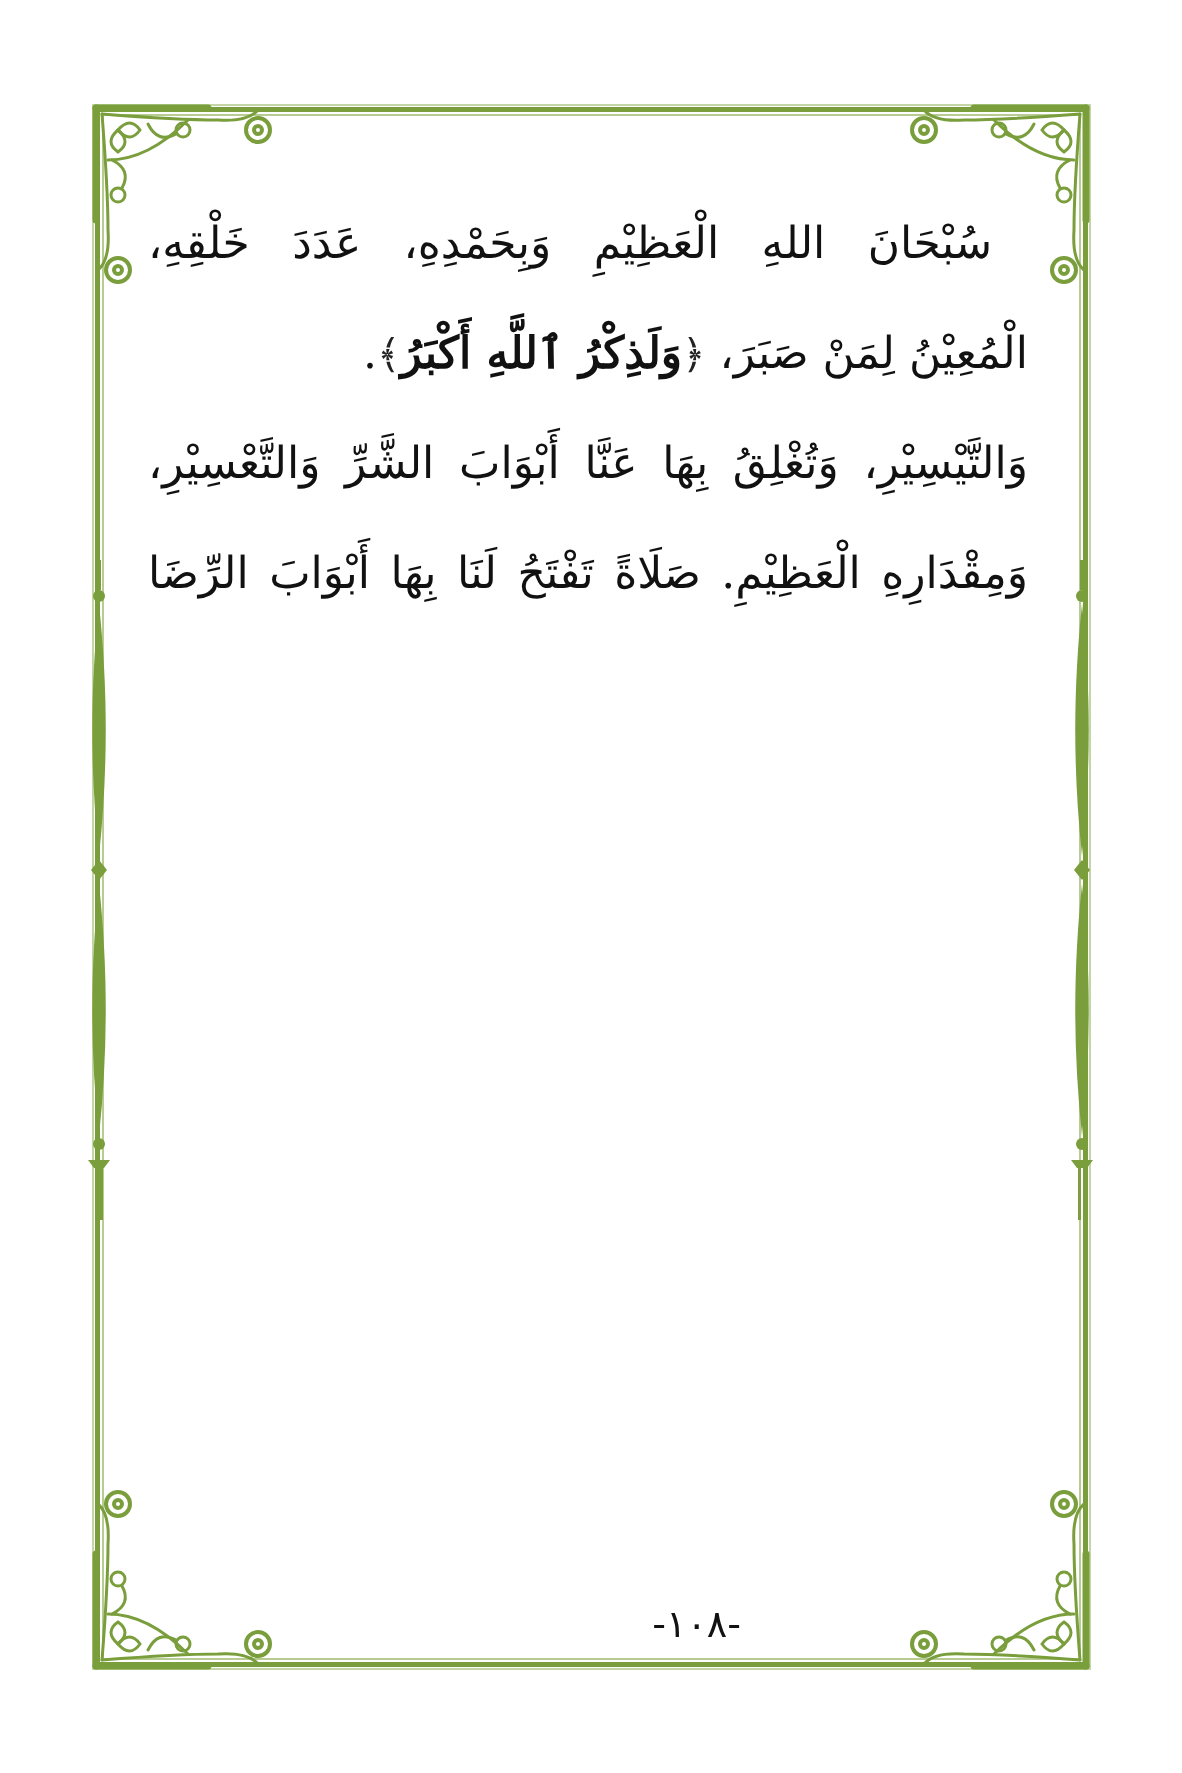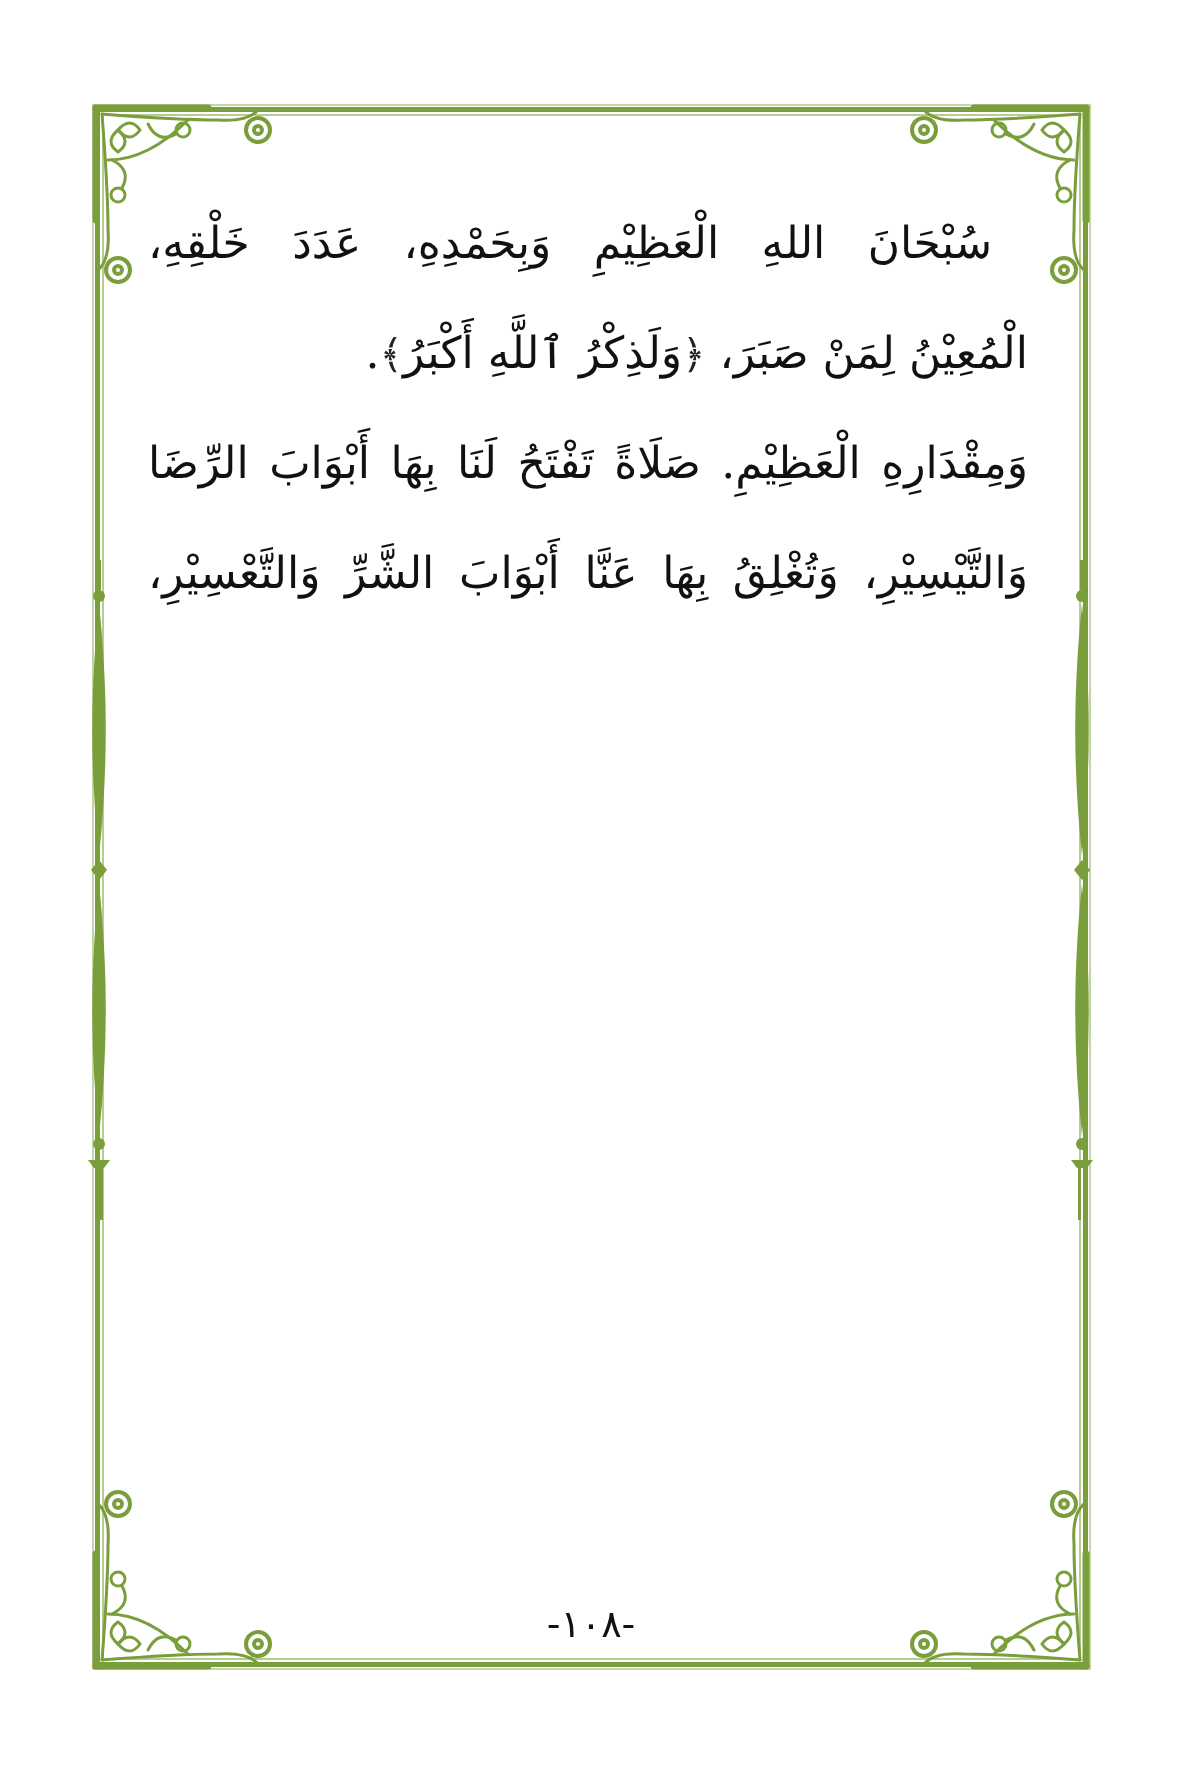--- a/index.html
+++ b/index.html
@@ -35,27 +35,27 @@
     }
     .text-line {
       height: 110px;
       line-height: 110px;
       white-space: nowrap;
       text-align: justify;
       text-align-last: justify;
     }
     .text-line.last { text-align-last: right; }
     .text-line.indent { padding-right: 36px; }
-    .quran { font-weight: normal; }
+    .quran { font-weight: bold; }
     .ornate-bracket { color: #222; font-size: 40px; }
 
     .page-number {
       position: absolute;
       left: 441px; top: 1602px;
-      width: 300px; text-align: center;
+      width: 300px; 
       font-family: "DejaVu Sans", sans-serif;
       font-size: 38px;
       color: #111;
       direction: rtl;
     }
   </style>
 </head>
 <body>
 
 <div class="page">
@@ -170,19 +170,19 @@
 
   <div class="text-block">
     <div>
       <div class="text-line indent">سُبْحَانَ اللهِ الْعَظِيْمِ وَبِحَمْدِهِ، عَدَدَ خَلْقِهِ،</div>
       <div class="text-line last">
         <span>الْمُعِيْنُ لِمَنْ صَبَرَ،</span>
         <span class="ornate-bracket">﴿</span><span class="quran">وَلَذِكْرُ ٱللَّهِ أَكْبَرُ</span><span class="ornate-bracket">﴾</span><span>.</span>
       </div>
     </div>
     <div>
+      <div class="text-line">وَالتَّيْسِيْرِ، وَتُغْلِقُ بِهَا عَنَّا أَبْوَابَ الشَّرِّ وَالتَّعْسِيْرِ،</div>
       <div class="text-line">وَمِقْدَارِهِ الْعَظِيْمِ. صَلَاةً تَفْتَحُ لَنَا بِهَا أَبْوَابَ الرِّضَا</div>
-      <div class="text-line">وَالتَّيْسِيْرِ، وَتُغْلِقُ بِهَا عَنَّا أَبْوَابَ الشَّرِّ وَالتَّعْسِيْرِ،</div>
     </div>
   </div>
 
   <div class="page-number">-١٠٨-</div>
 </div>
 
 </body></html>

